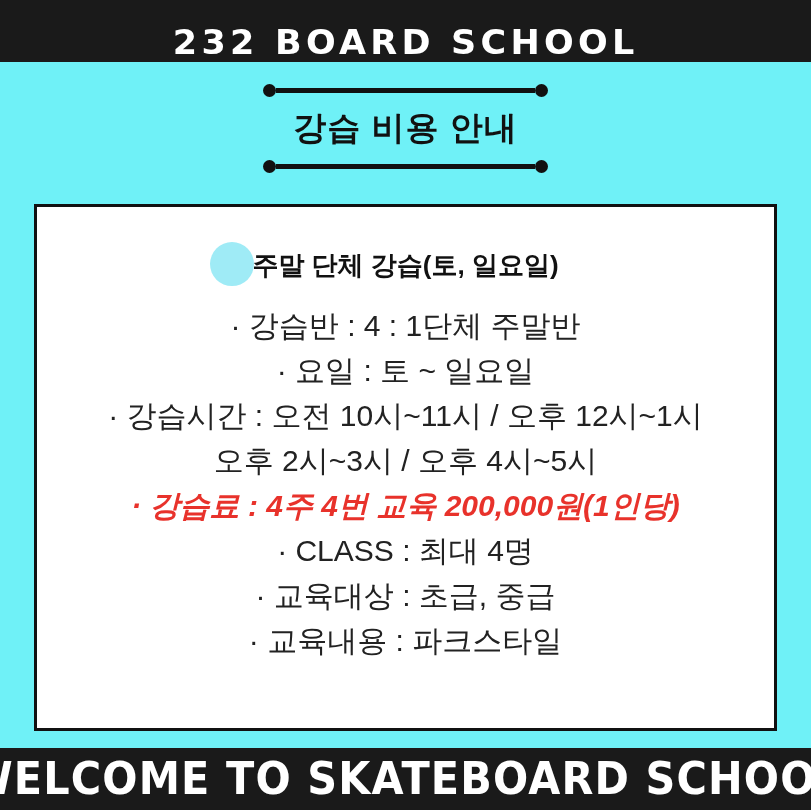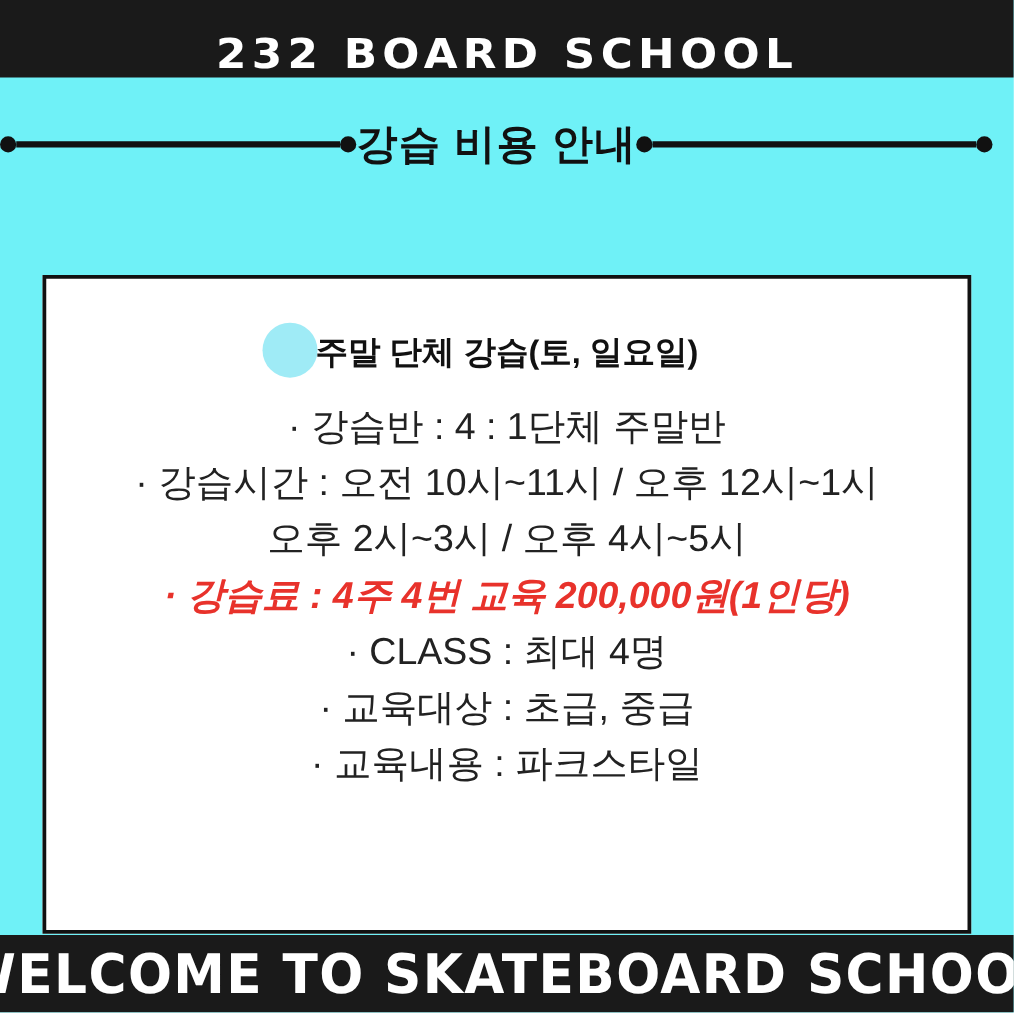--- a/index.html
+++ b/index.html
@@ -30,21 +30,21 @@
     font-weight: bold;
     letter-spacing: 4px;
     font-family: "DejaVu Sans", sans-serif;
     transform: scaleX(1.06);
   }
 
   
   .headline-wrap {
     margin-top: 22px;
     display: flex;
-    flex-direction: row;
+    flex-direction: column;
     align-items: center;
   }
   .bar-row {
     display: flex;
     align-items: center;
     justify-content: center;
     width: 285px;
   }
   .bar-dot {
     width: 13px;
@@ -63,21 +63,21 @@
     font-weight: bold;
     color: #111111;
     margin: 9px 0 9px 0;
     letter-spacing: 1px;
   }
 
   
   .card {
     position: absolute;
     left: 34px;
-    top: 220px;
+    top: 204px;
     width: 743px;
     height: 527px;
     background: #ffffff;
     border: 3px solid #111111;
     box-sizing: border-box;
   }
 
   .card-title-row {
     position: relative;
     margin-top: 36px;
@@ -160,20 +160,21 @@
   </div>
 </div>
 
 <div class="card">
   <div class="card-title-row">
     <span class="blue-dot"></span>
     <span class="card-title">주말 단체 강습(토, 일요일)</span>
   </div>
   <div class="lines" id="card-lines">
       <div class="line">· 강습반 : 4 : 1단체 주말반</div>
+      <div class="line">· 요일 : 토 ~ 일요일</div>
       <div class="line">· 강습시간 : 오전 10시~11시 / 오후 12시~1시</div>
       <div class="line">오후 2시~3시 / 오후 4시~5시</div>
       <div class="line price">· 강습료 : 4주 4번 교육 200,000원(1인당)</div>
       <div class="line">· CLASS : 최대 4명</div>
       <div class="line">· 교육대상 : 초급, 중급</div>
       <div class="line">· 교육내용 : 파크스타일</div>
     </div>
 </div>
 
 <div class="bottom-bar">

